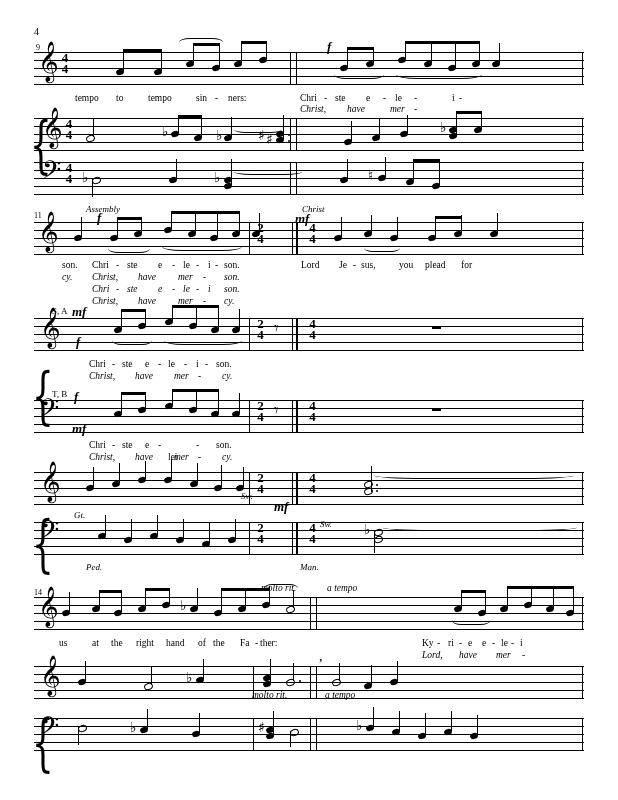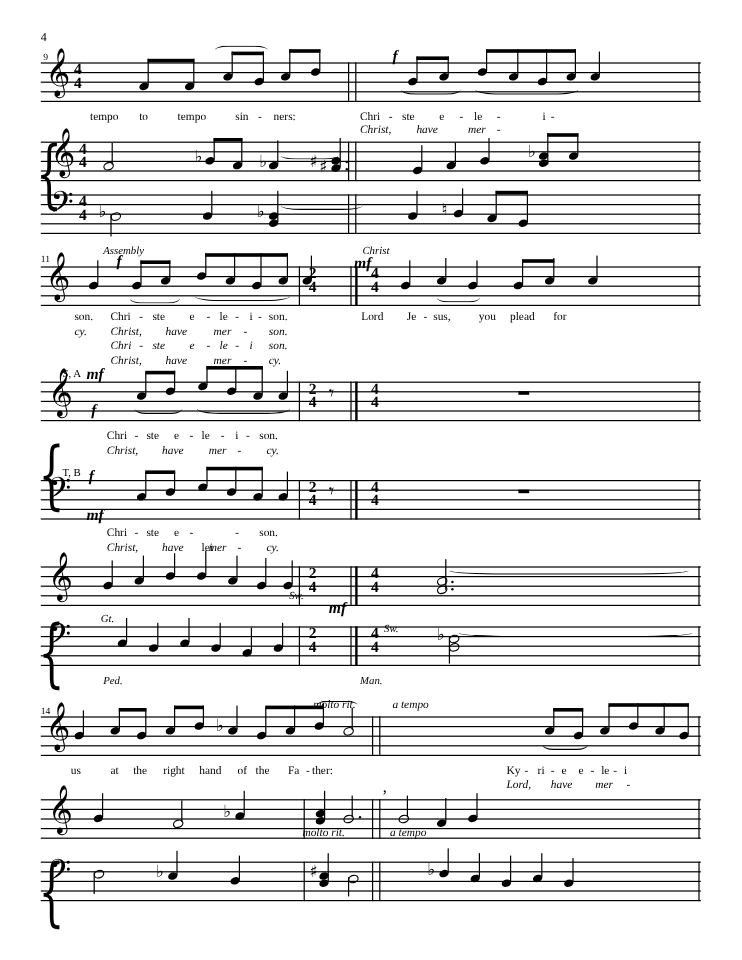--- a/index.html
+++ b/index.html
@@ -650,21 +650,21 @@
       <div>4</div>
     </div>
     <div class="note hollow" style="left:330px; top:281px;"></div>
     <div class="note hollow" style="left:330px; top:288px;"></div>
     <div class="stem" style="left:337px; top:266px; height:26px;"></div>
     <div class="dot" style="left:342px; top:284px;"></div>
     <div class="dot" style="left:342px; top:290px;"></div>
     <div class="tie" style="left:340px; top:272px; width:200px;"></div>
     <div class="barline" style="left:548px; top:272px; height:33px;"></div>
 
-    <div class="label-text" style="left:50px; top:311px;font-family:Liberation Serif, serif;">Gt.</div>
+    <div class="label-text" style="left:40px; top:311px;font-family:Liberation Serif, serif;">Gt.</div>
 
     <div class="staff" style="top:322px; height:33px;">
       <div class="line" style="top:0px;"></div>
       <div class="line" style="top:8px;"></div>
       <div class="line" style="top:16px;"></div>
       <div class="line" style="top:24px;"></div>
       <div class="line" style="top:32px;"></div>
     </div>
     <div class="clef bass" style="left:6px; top:318px;">𝄢</div>
     <div class="note" style="left:64px; top:333px;"></div>

